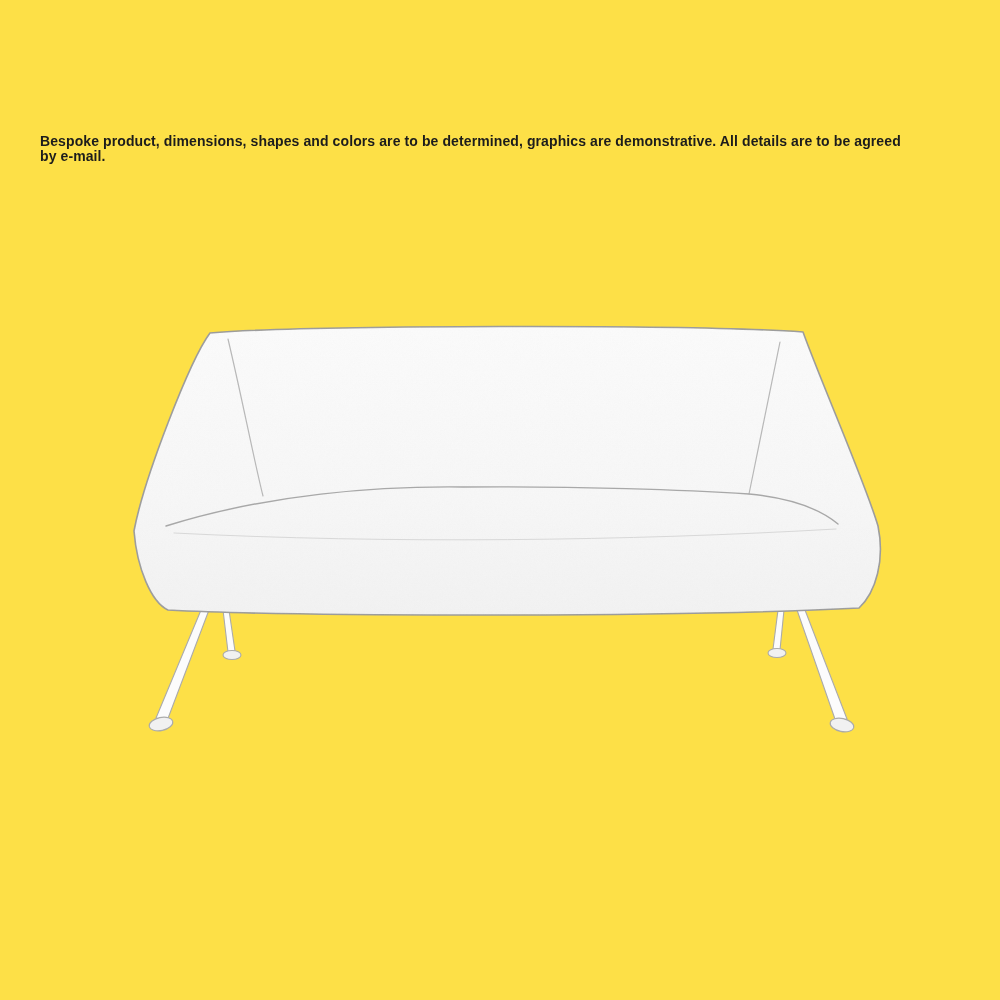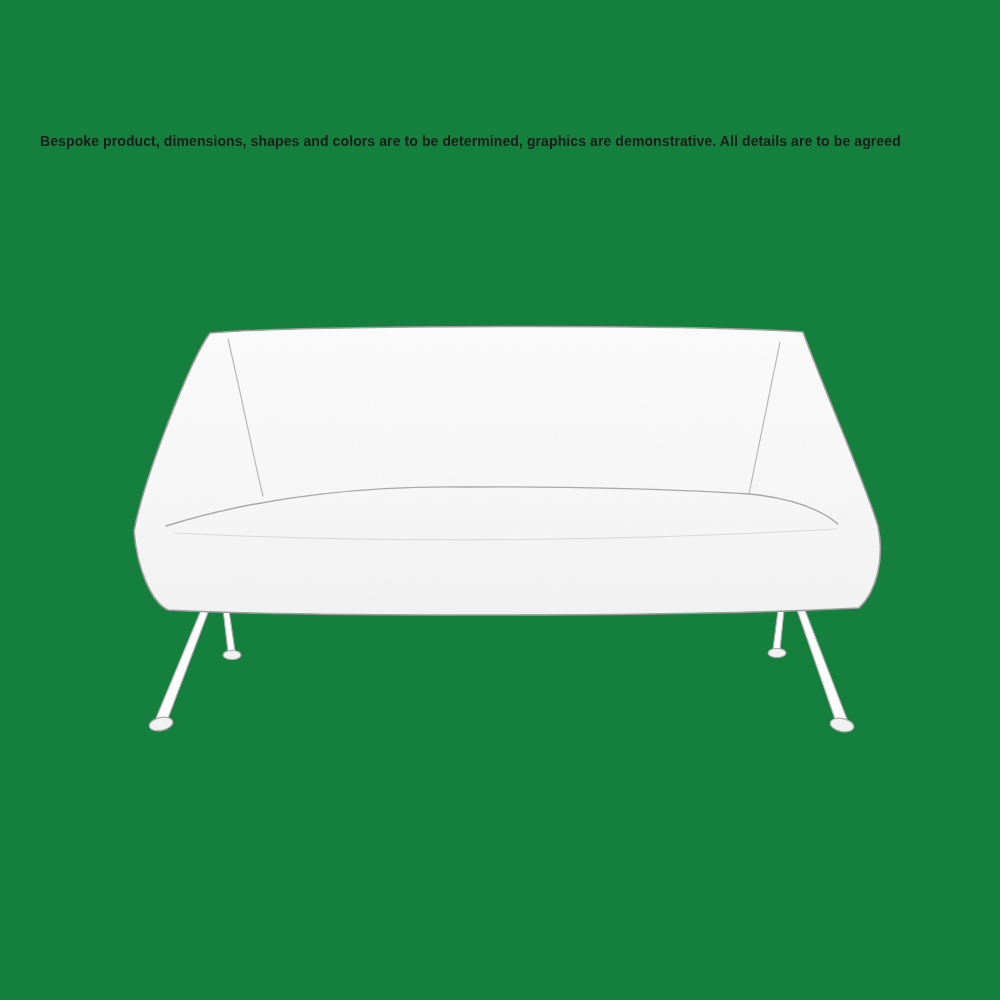--- a/index.html
+++ b/index.html
@@ -4,21 +4,21 @@
 <style>
   html, body {
     margin: 0;
     padding: 0;
     background: #ffffff;
   }
   .page {
     position: relative;
     width: 1000px;
     height: 1000px;
-    background: #15803d;
+    background: #fde047;
     overflow: hidden;
     font-family: "Liberation Sans", sans-serif;
   }
   .disclaimer {
     position: absolute;
     left: 40px;
     top: 134px;
     width: 935px;
     margin: 0;
     font-family: "Liberation Sans", sans-serif;
@@ -38,20 +38,21 @@
   }
   .product-image svg { display: block; }
 </style>
 </head>
 <body>
 
 <div class="page">
 
   <p class="disclaimer">
     <span>Bespoke product, dimensions, shapes and colors are to be determined, graphics are demonstrative. All details are to be agreed</span>
+    <span>by e-mail.</span>
   </p>
 
   <div class="product-image">
     <svg width="760" height="420" viewBox="0 0 760 420" xmlns="http://www.w3.org/2000/svg">
       <defs>
         <linearGradient id="bodyFill" x1="0" y1="0" x2="0" y2="1">
           <stop offset="0" stop-color="#fbfbfb"></stop>
           <stop offset="0.6" stop-color="#f7f7f7"></stop>
           <stop offset="1" stop-color="#f2f2f2"></stop>
         </linearGradient>

